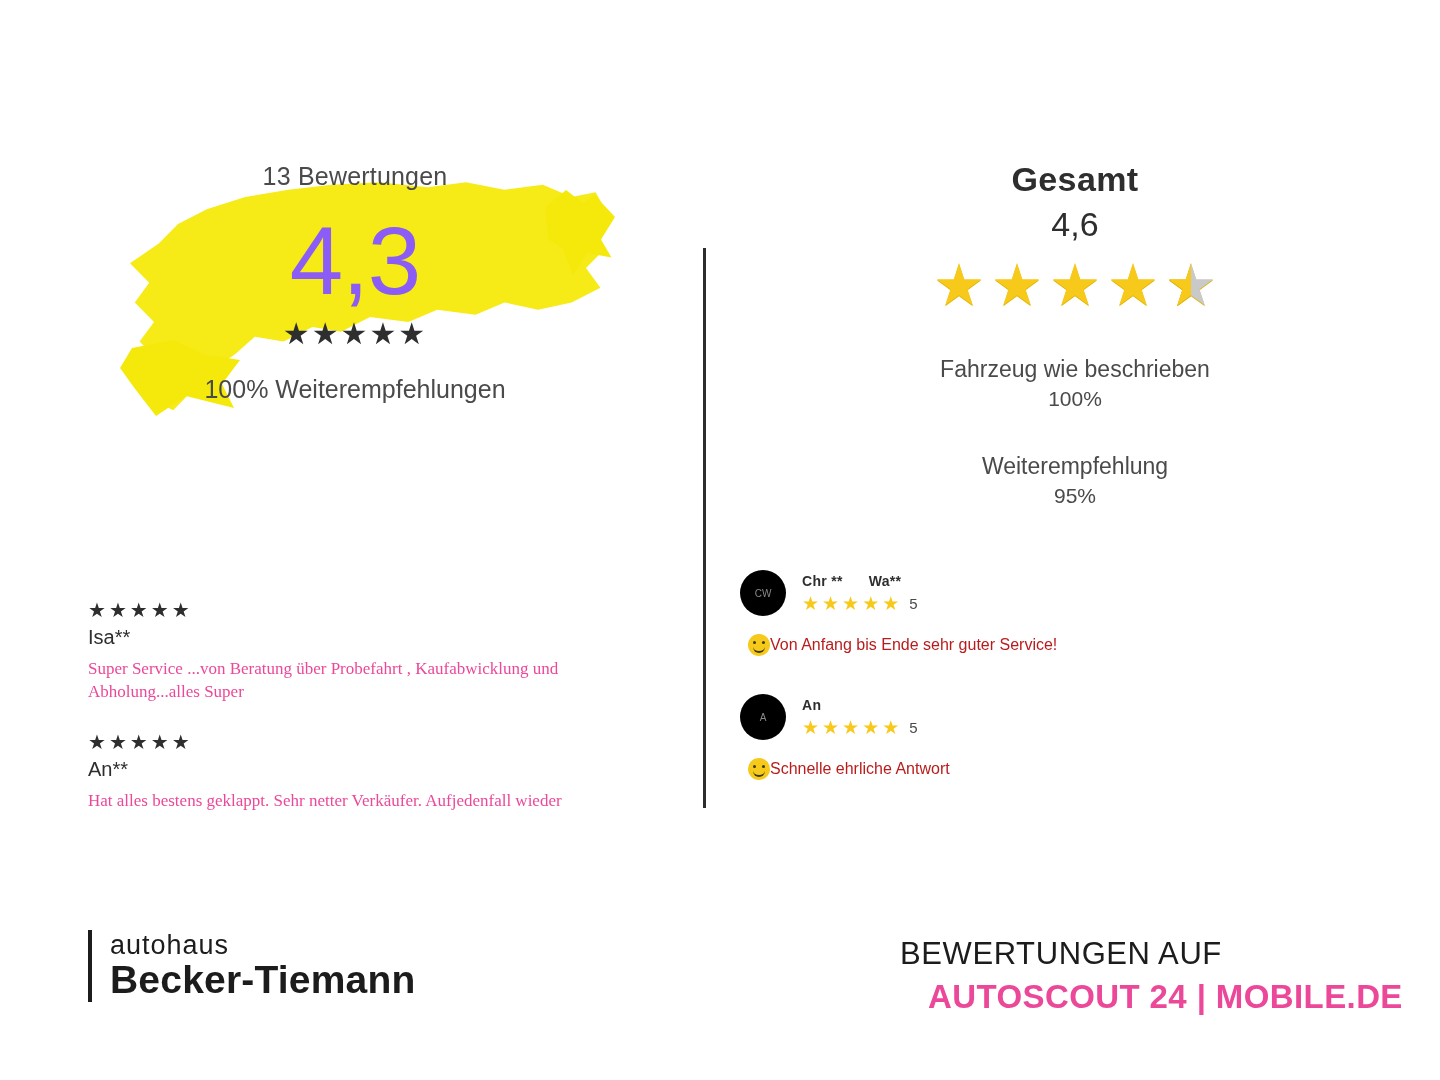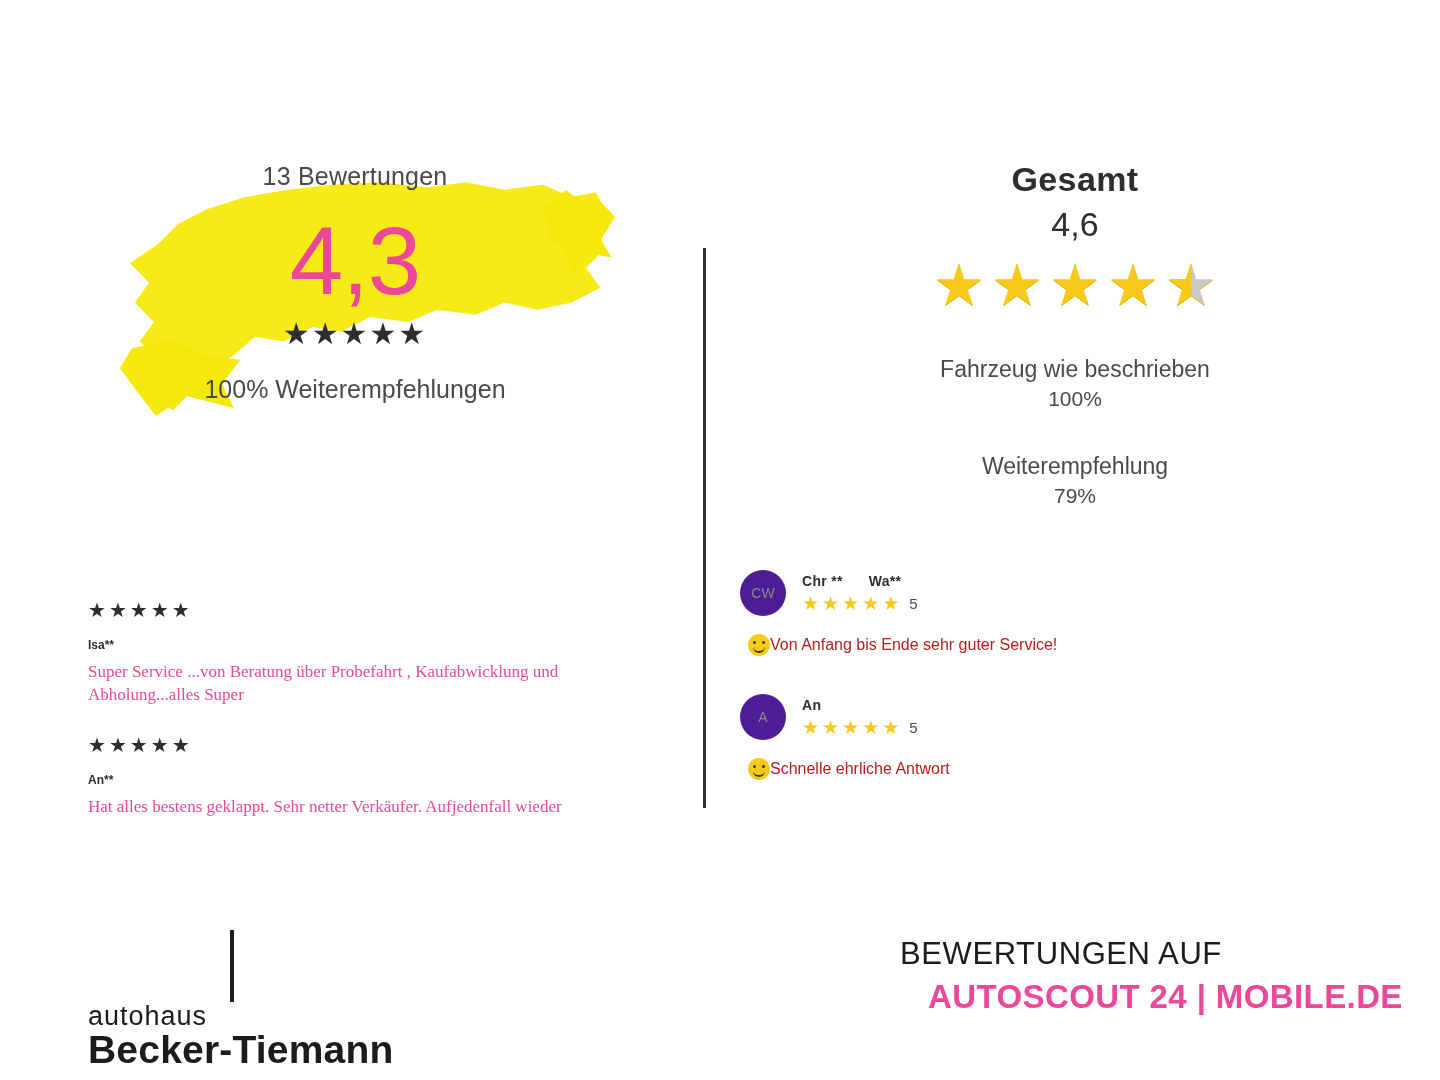--- a/index.html
+++ b/index.html
@@ -74,21 +74,21 @@
   .reviews-count {
     font-size: 25px;
     color: #4a4a4a;
     margin-top: 22px;
     letter-spacing: .2px;
     text-align: center;
   }
   .big-score {
     font-size: 96px;
     line-height: 1.0;
-    color: #ec4899;
+    color: #8b5cf6;
     font-weight: 400;
     margin-top: 22px;
     letter-spacing: -1px;
   }
   .dark-stars {
     margin-top: 10px;
     font-size: 30px;
     line-height: 1;
     color: #2e2e2e;
     letter-spacing: 2px;
@@ -106,24 +106,24 @@
     top: 600px;
     width: 560px;
   }
   .lr-stars {
     font-size: 20px;
     letter-spacing: 3px;
     color: #2e2e2e;
     line-height: 1;
   }
   .lr-name {
-    font-size: 12px;
-    font-weight: bold;
-    color: #2e2e2e;
-    margin-top: 18px;
+    font-size: 20px;
+    font-weight: normal;
+    color: #2e2e2e;
+    margin-top: 6px;
   }
   .lr-text {
     font-size: 17px;
     color: #ec4899;
     margin-top: 8px;
     line-height: 1.38;
     max-width: 520px;
     font-family: Liberation Serif, serif;
   }
   .lr-block + .lr-block { margin-top: 28px; }
@@ -208,23 +208,23 @@
   }
   .rr-block + .rr-block { margin-top: 38px; }
   .rr-head {
     display: flex;
     align-items: center;
   }
   .avatar {
     width: 46px;
     height: 46px;
     border-radius: 50%;
-    background: #4c1d95;
+    background: #000000;
     color: #8a8a8a;
-    font-size: 14px;
+    font-size: 10px;
     display: flex;
     align-items: center;
     justify-content: center;
     flex: 0 0 auto;
   }
   .rr-meta {
     margin-left: 16px;
   }
   .rr-names {
     font-size: 14px;
@@ -285,21 +285,20 @@
     color: #b91c1c;
   }
 
   
   .footer-left {
     position: absolute;
     left: 88px;
     top: 930px;
     display: flex;
     align-items: center;
-    flex-direction: column;
   }
   .logo-bar {
     width: 4px;
     height: 72px;
     background: #1c1c1c;
     margin-right: 18px;
   }
   .logo-text .l1 {
     font-size: 27px;
     color: #1c1c1c;
@@ -384,21 +383,21 @@
       <span class="gstar">★</span><span class="gstar">★</span><span class="gstar">★</span><span class="gstar">★</span><span class="gstar half">★</span>
     </div>
 
     <div class="metric">
       <div class="metric-label">Fahrzeug wie beschrieben</div>
       <div class="metric-value">100%</div>
     </div>
 
     <div class="metric">
       <div class="metric-label">Weiterempfehlung</div>
-      <div class="metric-value">79%</div>
+      <div class="metric-value">95%</div>
     </div>
 
     <div class="right-reviews">
 
       <div class="rr-block">
         <div class="rr-head">
           <div class="avatar">CW</div>
           <div class="rr-meta">
             <div class="rr-names">
               <span>Chr **</span><span class="second">Wa**</span>

